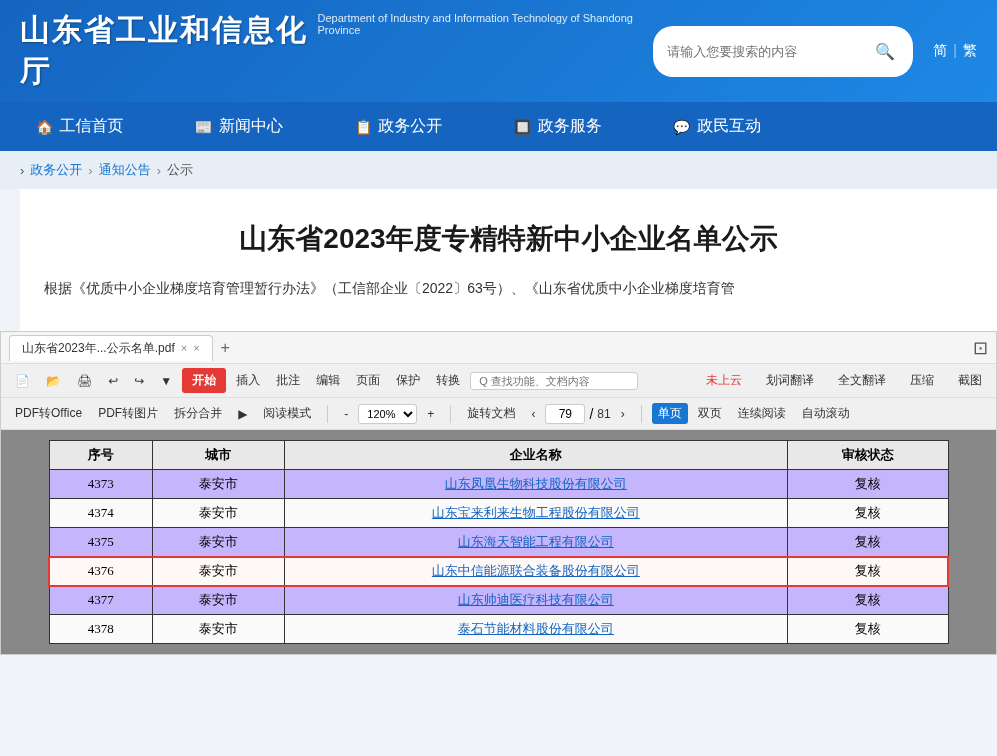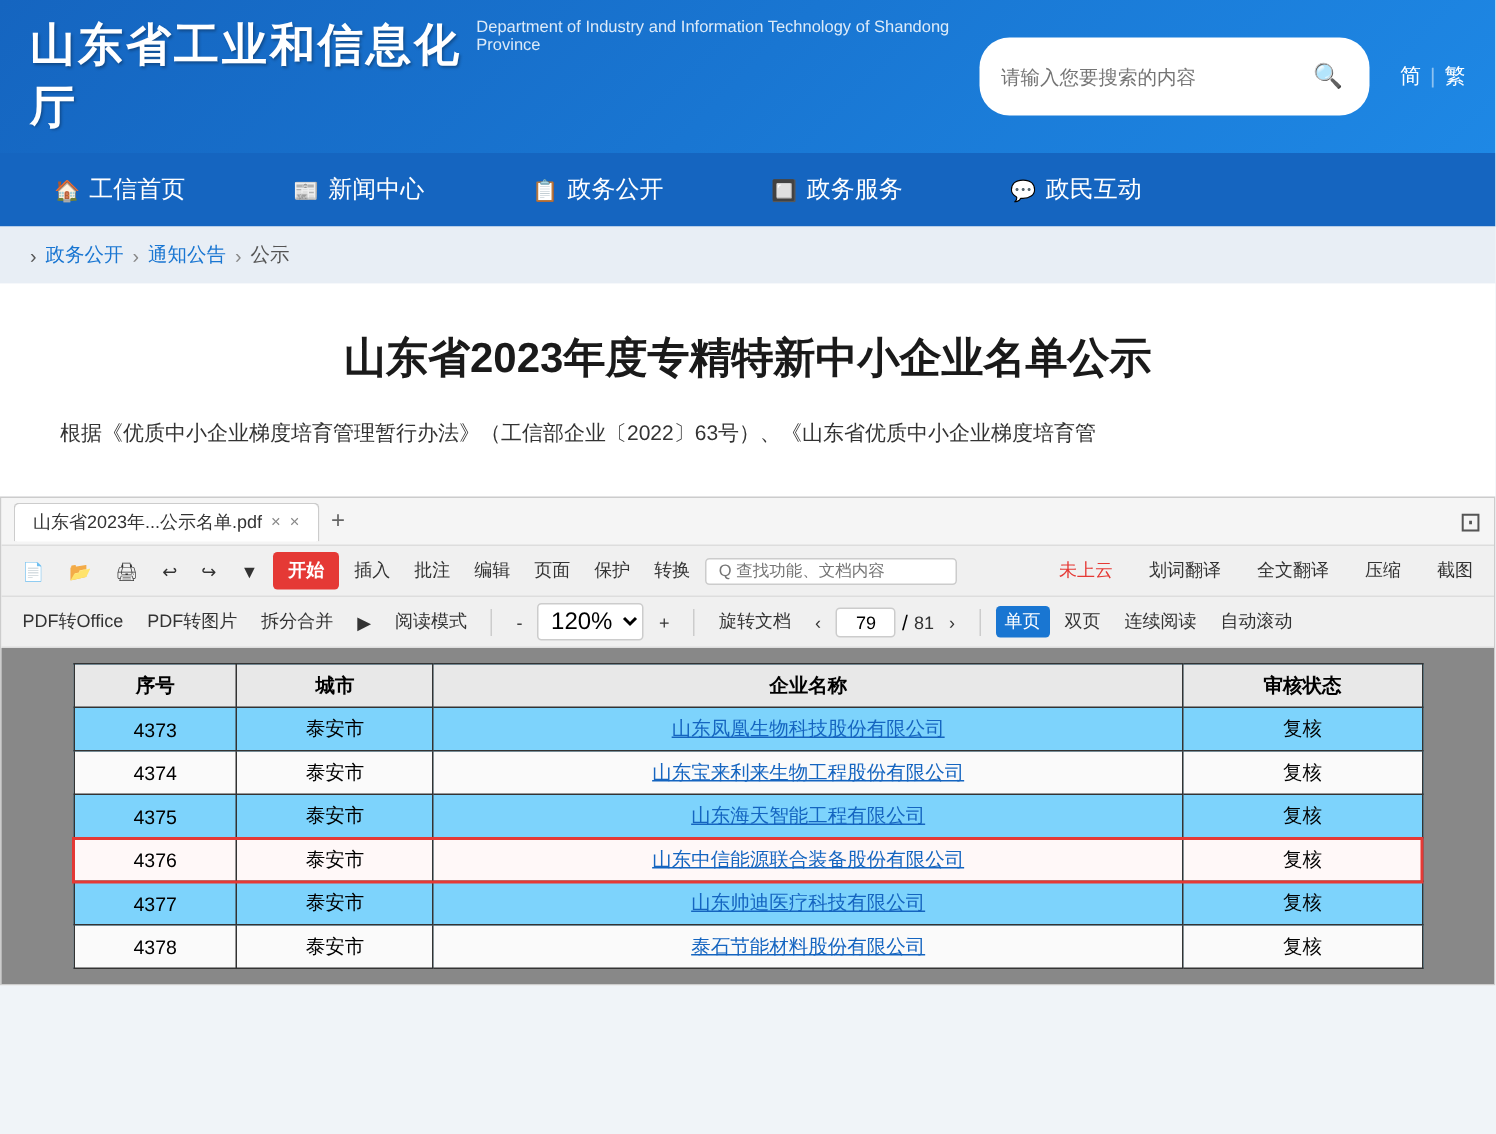--- a/index.html
+++ b/index.html
@@ -22,21 +22,21 @@
     .nav { background: #1565c0; display: flex; align-items: stretch; }
     .nav-item { color: white; padding: 14px 36px; font-size: 16px; cursor: pointer; display: flex; align-items: center; gap: 6px; white-space: nowrap; }
     .nav-icon { font-size: 14px; }
 
     
     .breadcrumb-bar { background: #e8eef5; padding: 10px 20px; display: flex; align-items: center; gap: 6px; font-size: 13px; color: #555; }
     .breadcrumb-sep { color: #888; }
     .breadcrumb-link { color: #1976d2; cursor: pointer; }
 
     
-    .page-content { background: white; padding: 30px 40px; }
+    .page-content { background: white; padding: 30px 24px; margin-left: 20px; }
     .page-title { font-size: 28px; font-weight: bold; color: #1a1a1a; text-align: center; margin-bottom: 18px; line-height: 1.4; }
     .page-meta { font-size: 13px; color: #666; display: flex; gap: 40px; margin-bottom: 16px; }
     .page-meta-item { display: flex; gap: 6px; }
     .page-meta-label { color: #888; }
     .page-intro { font-size: 14px; color: #333; line-height: 1.8; border-left: none; }
 
     
     .pdf-viewer { border: 1px solid #ccc; background: white; margin: 0; }
     .pdf-tab-bar { background: #f5f5f5; border-bottom: 1px solid #ddd; display: flex; align-items: center; padding: 0 8px; height: 32px; gap: 4px; }
     .pdf-tab { background: #fff; border: 1px solid #ccc; border-bottom: none; padding: 4px 12px; font-size: 12px; color: #333; display: flex; align-items: center; gap: 6px; cursor: pointer; border-radius: 4px 4px 0 0; text-align: right; }
@@ -47,30 +47,30 @@
     .pdf-toolbar { background: #f0f0f0; border-bottom: 1px solid #ddd; padding: 4px 8px; display: flex; align-items: center; gap: 4px; flex-wrap: wrap; }
     .tb-btn { background: none; border: none; padding: 3px 6px; font-size: 12px; color: #333; cursor: pointer; border-radius: 3px; white-space: nowrap; }
     .tb-btn-start { background: #e53935; color: white; padding: 4px 10px; border-radius: 3px; font-size: 12px; font-weight: bold; }
     .tb-sep { width: 1px; height: 18px; background: #ccc; margin: 0 4px; }
     .tb-search { display: flex; align-items: center; gap: 4px; padding: 2px 8px; border: 1px solid #ccc; border-radius: 3px; background: white; }
     .tb-search input { border: none; outline: none; font-size: 12px; width: 130px; }
     .tb-right { margin-left: auto; display: flex; align-items: center; gap: 12px; }
 
     .pdf-toolbar2 { background: #f0f0f0; border-bottom: 1px solid #ddd; padding: 4px 8px; display: flex; align-items: center; gap: 6px; }
     .toolbar2-group { display: flex; align-items: center; gap: 4px; }
-    .zoom-select { border: 1px solid #ccc; background: white; padding: 2px 4px; font-size: 16px; border-radius: 3px; }
+    .zoom-select { border: 1px solid #ccc; background: white; padding: 2px 4px; font-size: 11px; border-radius: 3px; }
     .page-nav { display: flex; align-items: center; gap: 4px; }
     .page-input { width: 40px; border: 1px solid #ccc; border-radius: 3px; padding: 2px 4px; font-size: 12px; text-align: center; }
     .page-total { font-size: 12px; color: #333; }
     .view-modes { display: flex; align-items: center; gap: 4px; }
     .active-mode { background: #1976d2; color: white; padding: 2px 6px; border-radius: 3px; font-size: 12px; }
 
     
     .pdf-content { background: #888; padding: 10px; min-height: 200px; }
-    .pdf-page { background: #7dd3fc; margin: 0 auto; padding: 0; max-width: 900px; }
+    .pdf-page { background: #c4b5fd; margin: 0 auto; padding: 0; max-width: 900px; font-family: Liberation Serif, serif; }
     .pdf-table { width: 100%; border-collapse: collapse; }
     .pdf-table th, .pdf-table td { border: 1px solid #333; padding: 5px 10px; text-align: center; font-size: 13px; }
     .pdf-table th { background: #e8e8e8; font-weight: bold; }
     .pdf-table td.company-link { color: #1565c0; cursor: pointer; text-decoration: underline; }
     .pdf-table tr.highlighted { outline: 2px solid #e53935; outline-offset: -1px; }
     .pdf-table tr:nth-child(even) td { background: #fafafa; }
     .pdf-table tr.highlighted td { background: #fff8f8; }
   </style>
 </head>
 <body>

